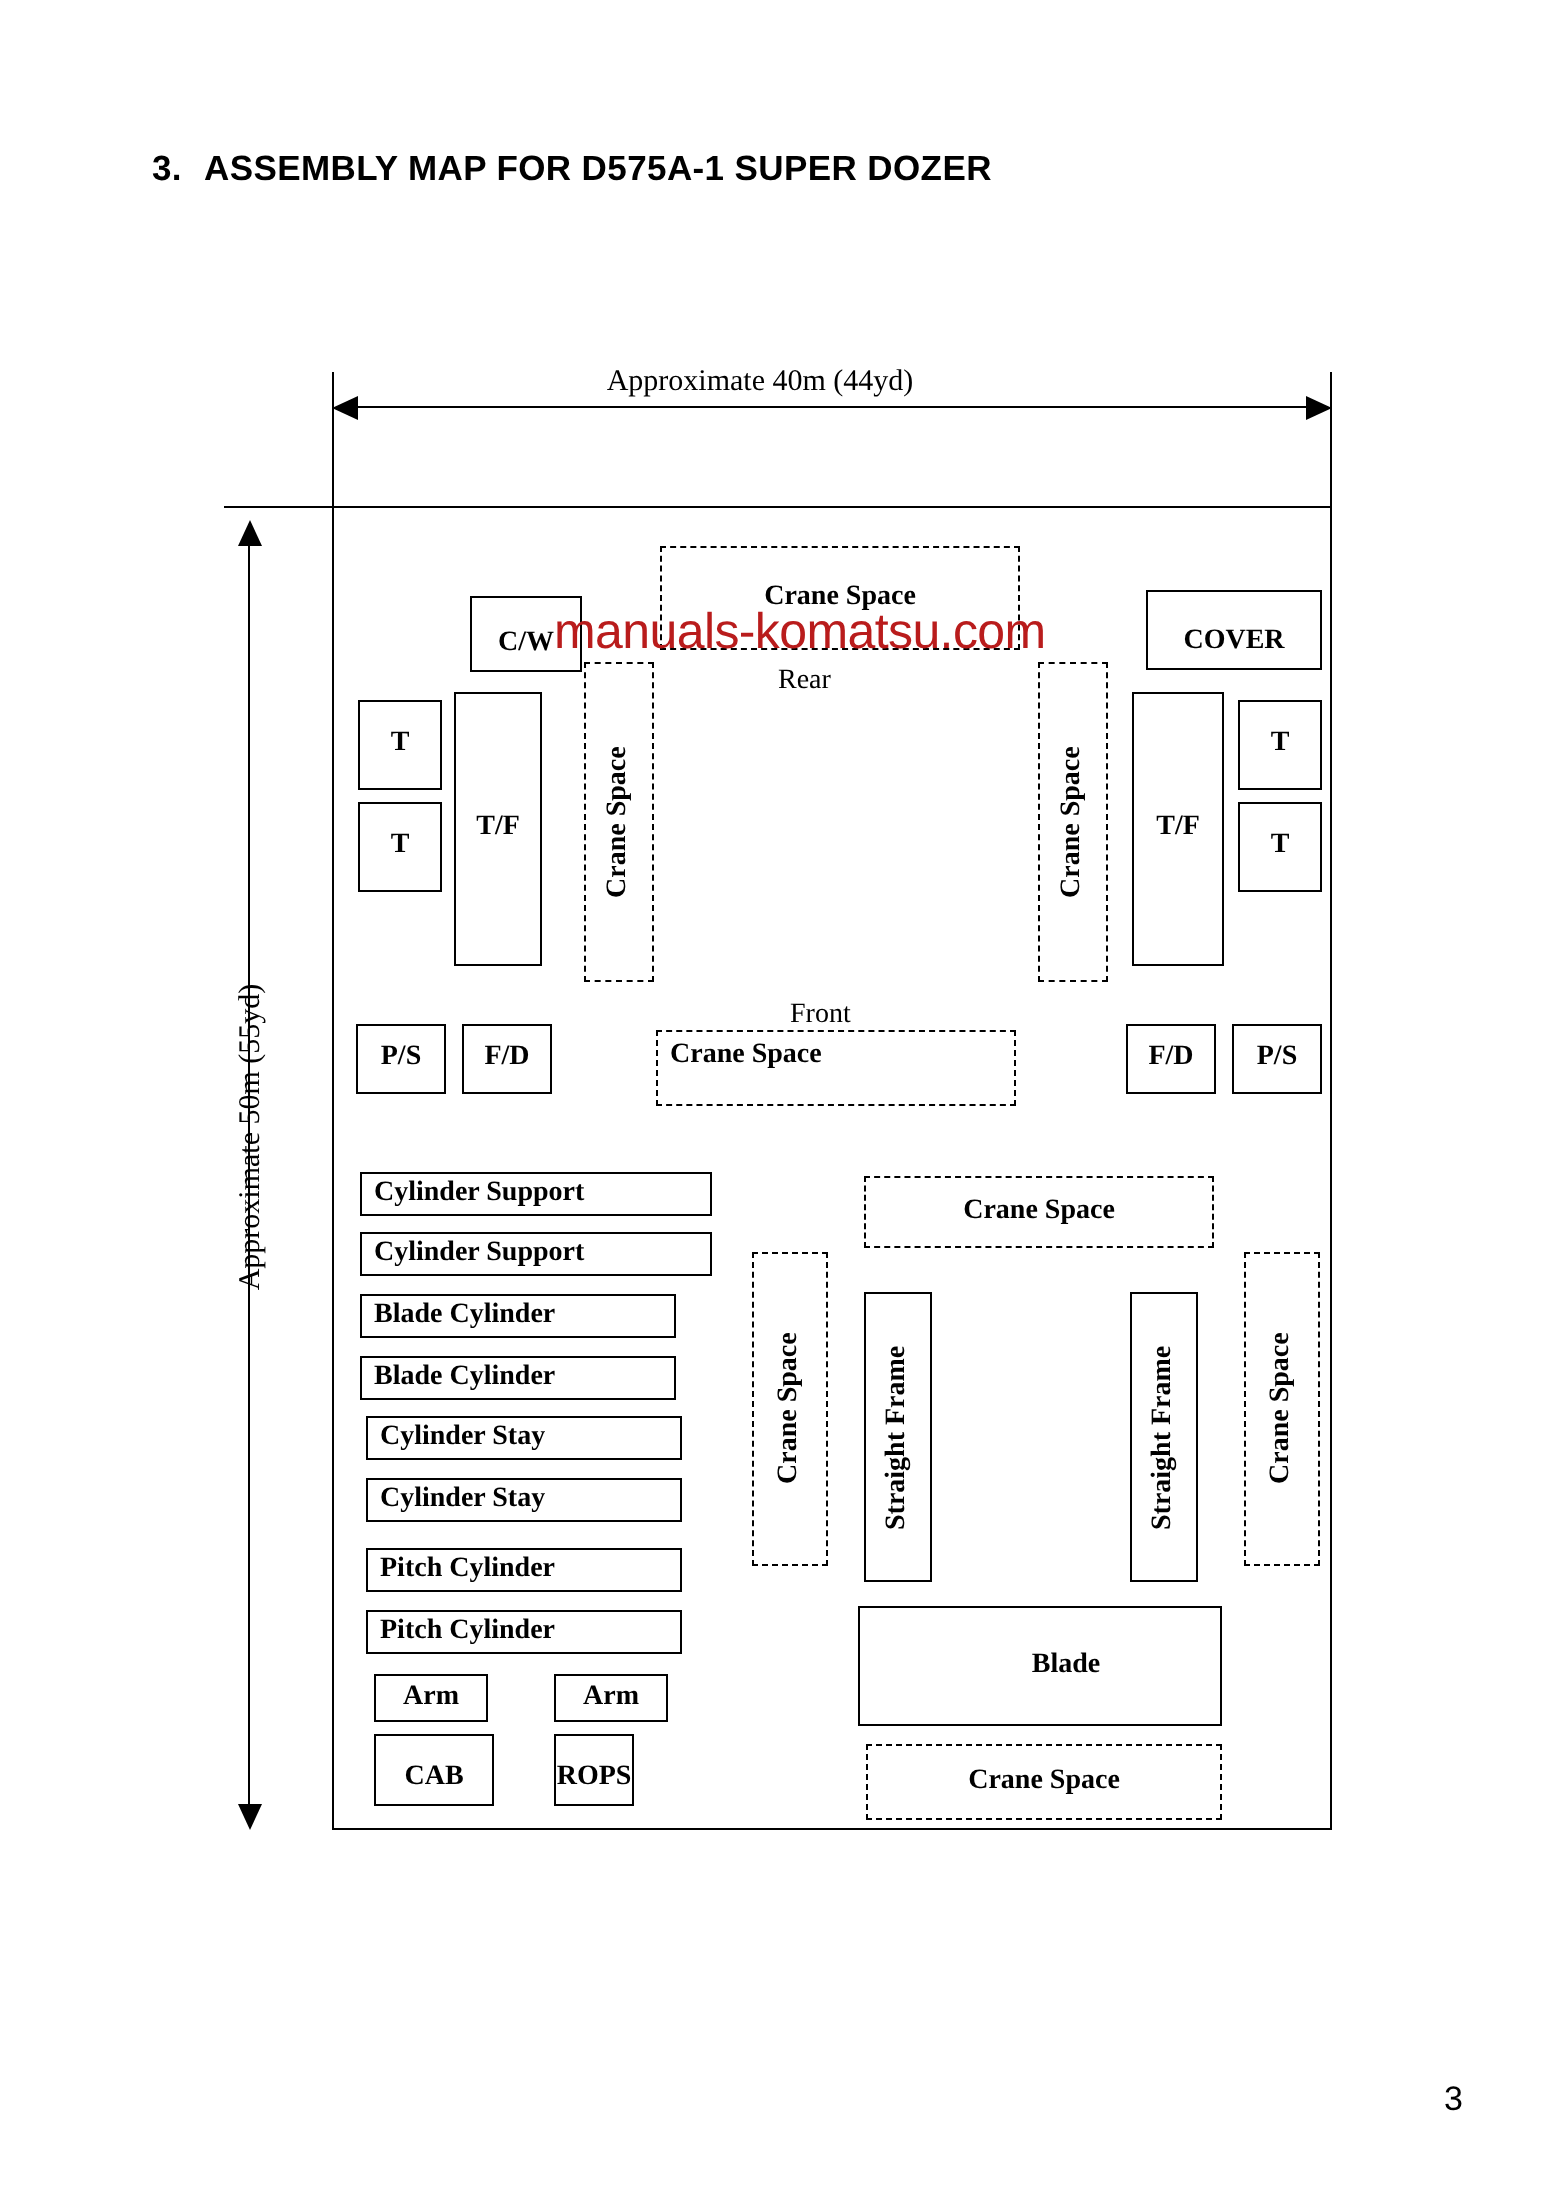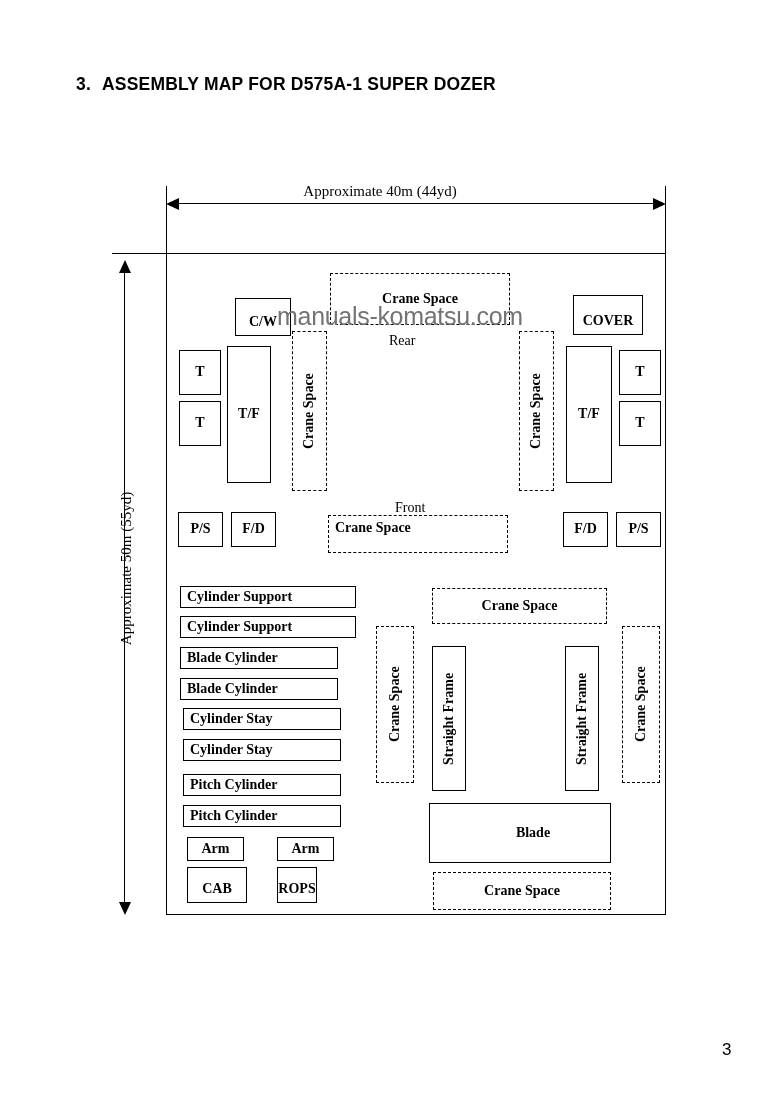--- a/index.html
+++ b/index.html
@@ -165,21 +165,21 @@
     white-space: nowrap;
   }
 
   
   .watermark {
     position: absolute;
     left: 110px;
     top: 48px;
     font-family: "Liberation Sans", sans-serif;
     font-size: 25px;
-    color: #737373;
+    color: #b91c1c;
     white-space: nowrap;
     letter-spacing: -0.3px;
   }
 </style>
 </head>
 <body>
 
 <div class="page-title">
   <span class="num">3.</span><span>ASSEMBLY MAP FOR D575A-1 SUPER DOZER</span>
 </div>
@@ -204,21 +204,21 @@
 <div class="diagram">
 
   <div class="box dashed" style="left:163px; top:19px; width:180px; height:52px;">
     <span>Crane Space</span>
   </div>
 
   <div class="box align-bottom" style="left:32px; top:44px; width:56px; height:38px;margin-left:36px;">
     <span>C/W</span>
   </div>
 
-  <div class="box align-bottom" style="left:406px; top:41px; width:70px; height:40px;">
+  <div class="box align-bottom" style="left:406px; top:41px; width:88px; height:40px;">
     <span>COVER</span>
   </div>
 
   <div class="plain-label" style="left:222px; top:79px;">Rear</div>
 
   <div class="box" style="left:12px; top:96px; width:42px; height:45px;">
     <span>T</span>
   </div>
   <div class="box" style="left:12px; top:147px; width:42px; height:45px;">
     <span>T</span>

